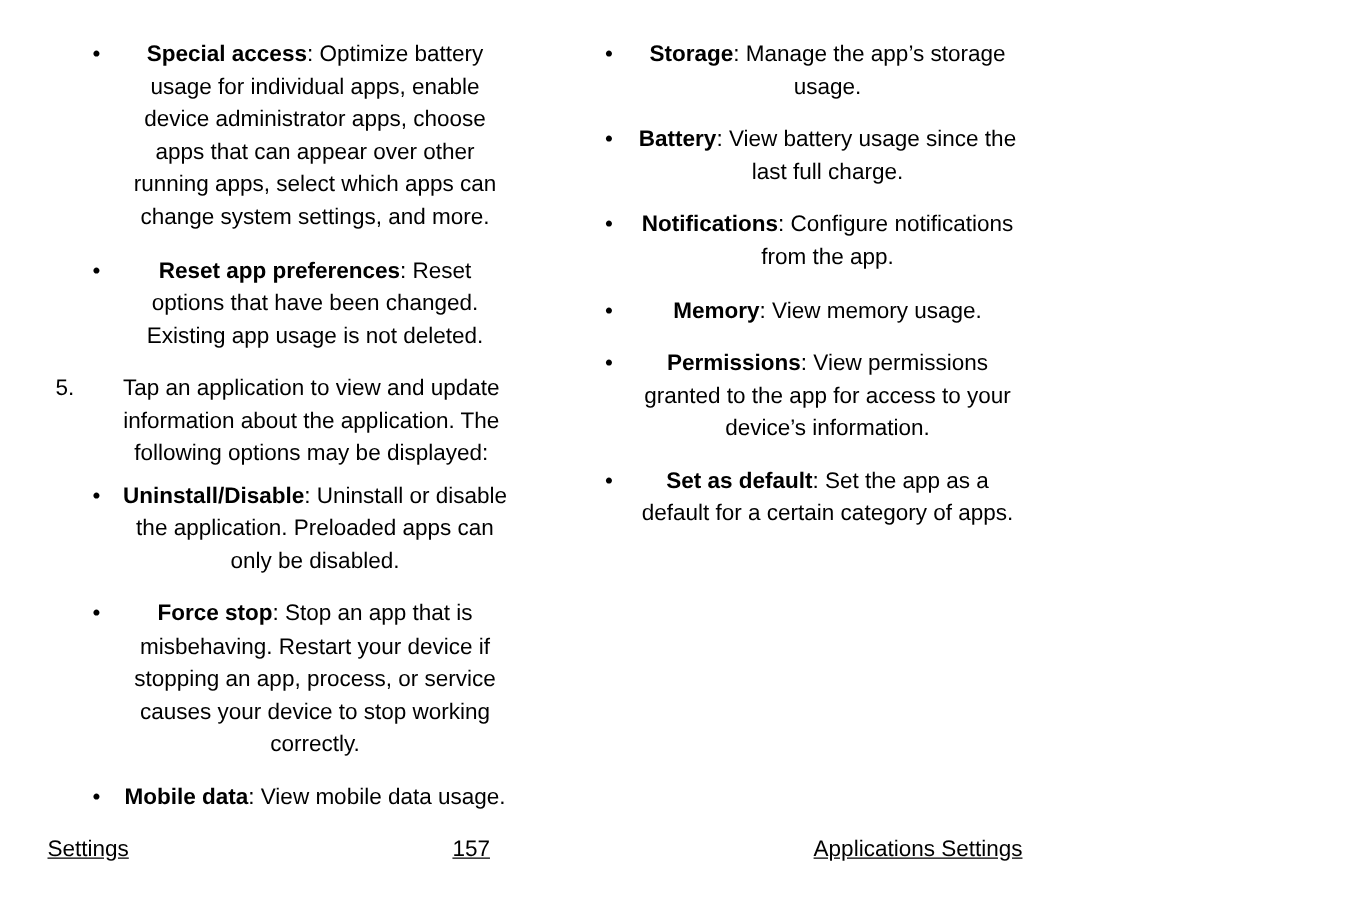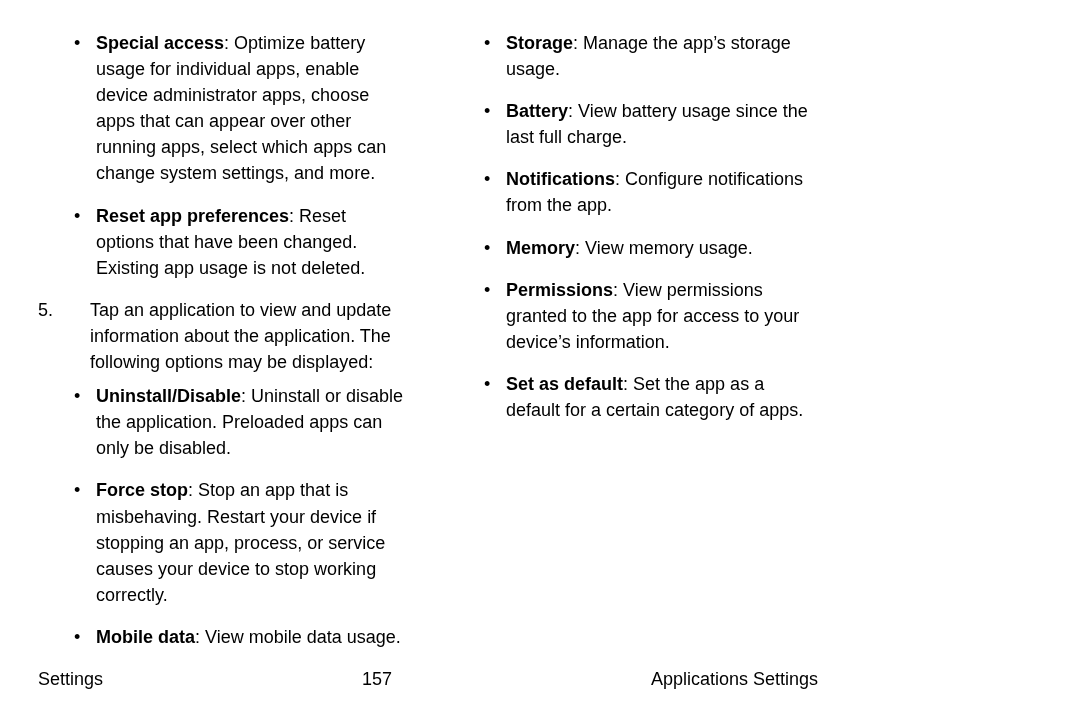--- a/index.html
+++ b/index.html
@@ -12,20 +12,21 @@
     font-size: 18px;
     color: #000000;
     line-height: 1.45;
   }
   .page {
     position: relative;
     width: 856px;
     height: 720px;
     box-sizing: border-box;
     padding: 30px 38px 0 38px;
+    text-align: center;
   }
   .columns {
     display: flex;
     gap: 40px;
   }
   .col {
     width: 490px;
   }
   .numitem {
     display: flex;
@@ -69,20 +70,21 @@
   }
   .footer {
     position: absolute;
     left: 0;
     right: 0;
     bottom: 28px;
     padding: 0 38px;
     display: flex;
     justify-content: space-between;
     font-size: 18px;
+    text-decoration: underline;
   }
 </style>
 </head>
 <body>
 
 <div class="page">
   <div class="columns">
 
     <div class="col">
       <ul class="bullets level1">

